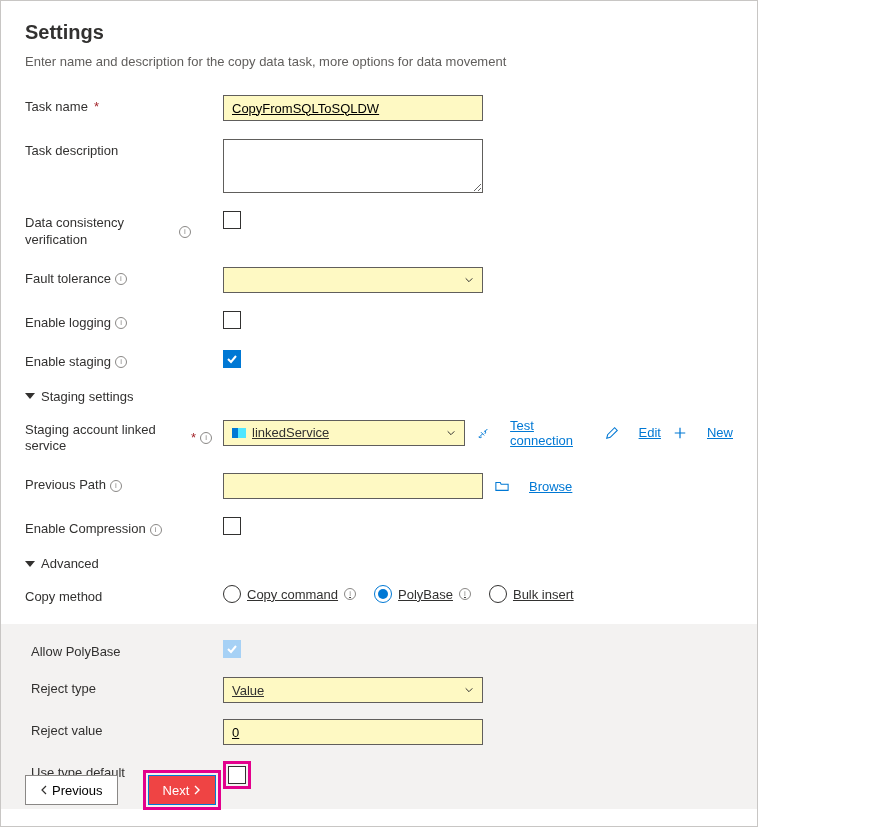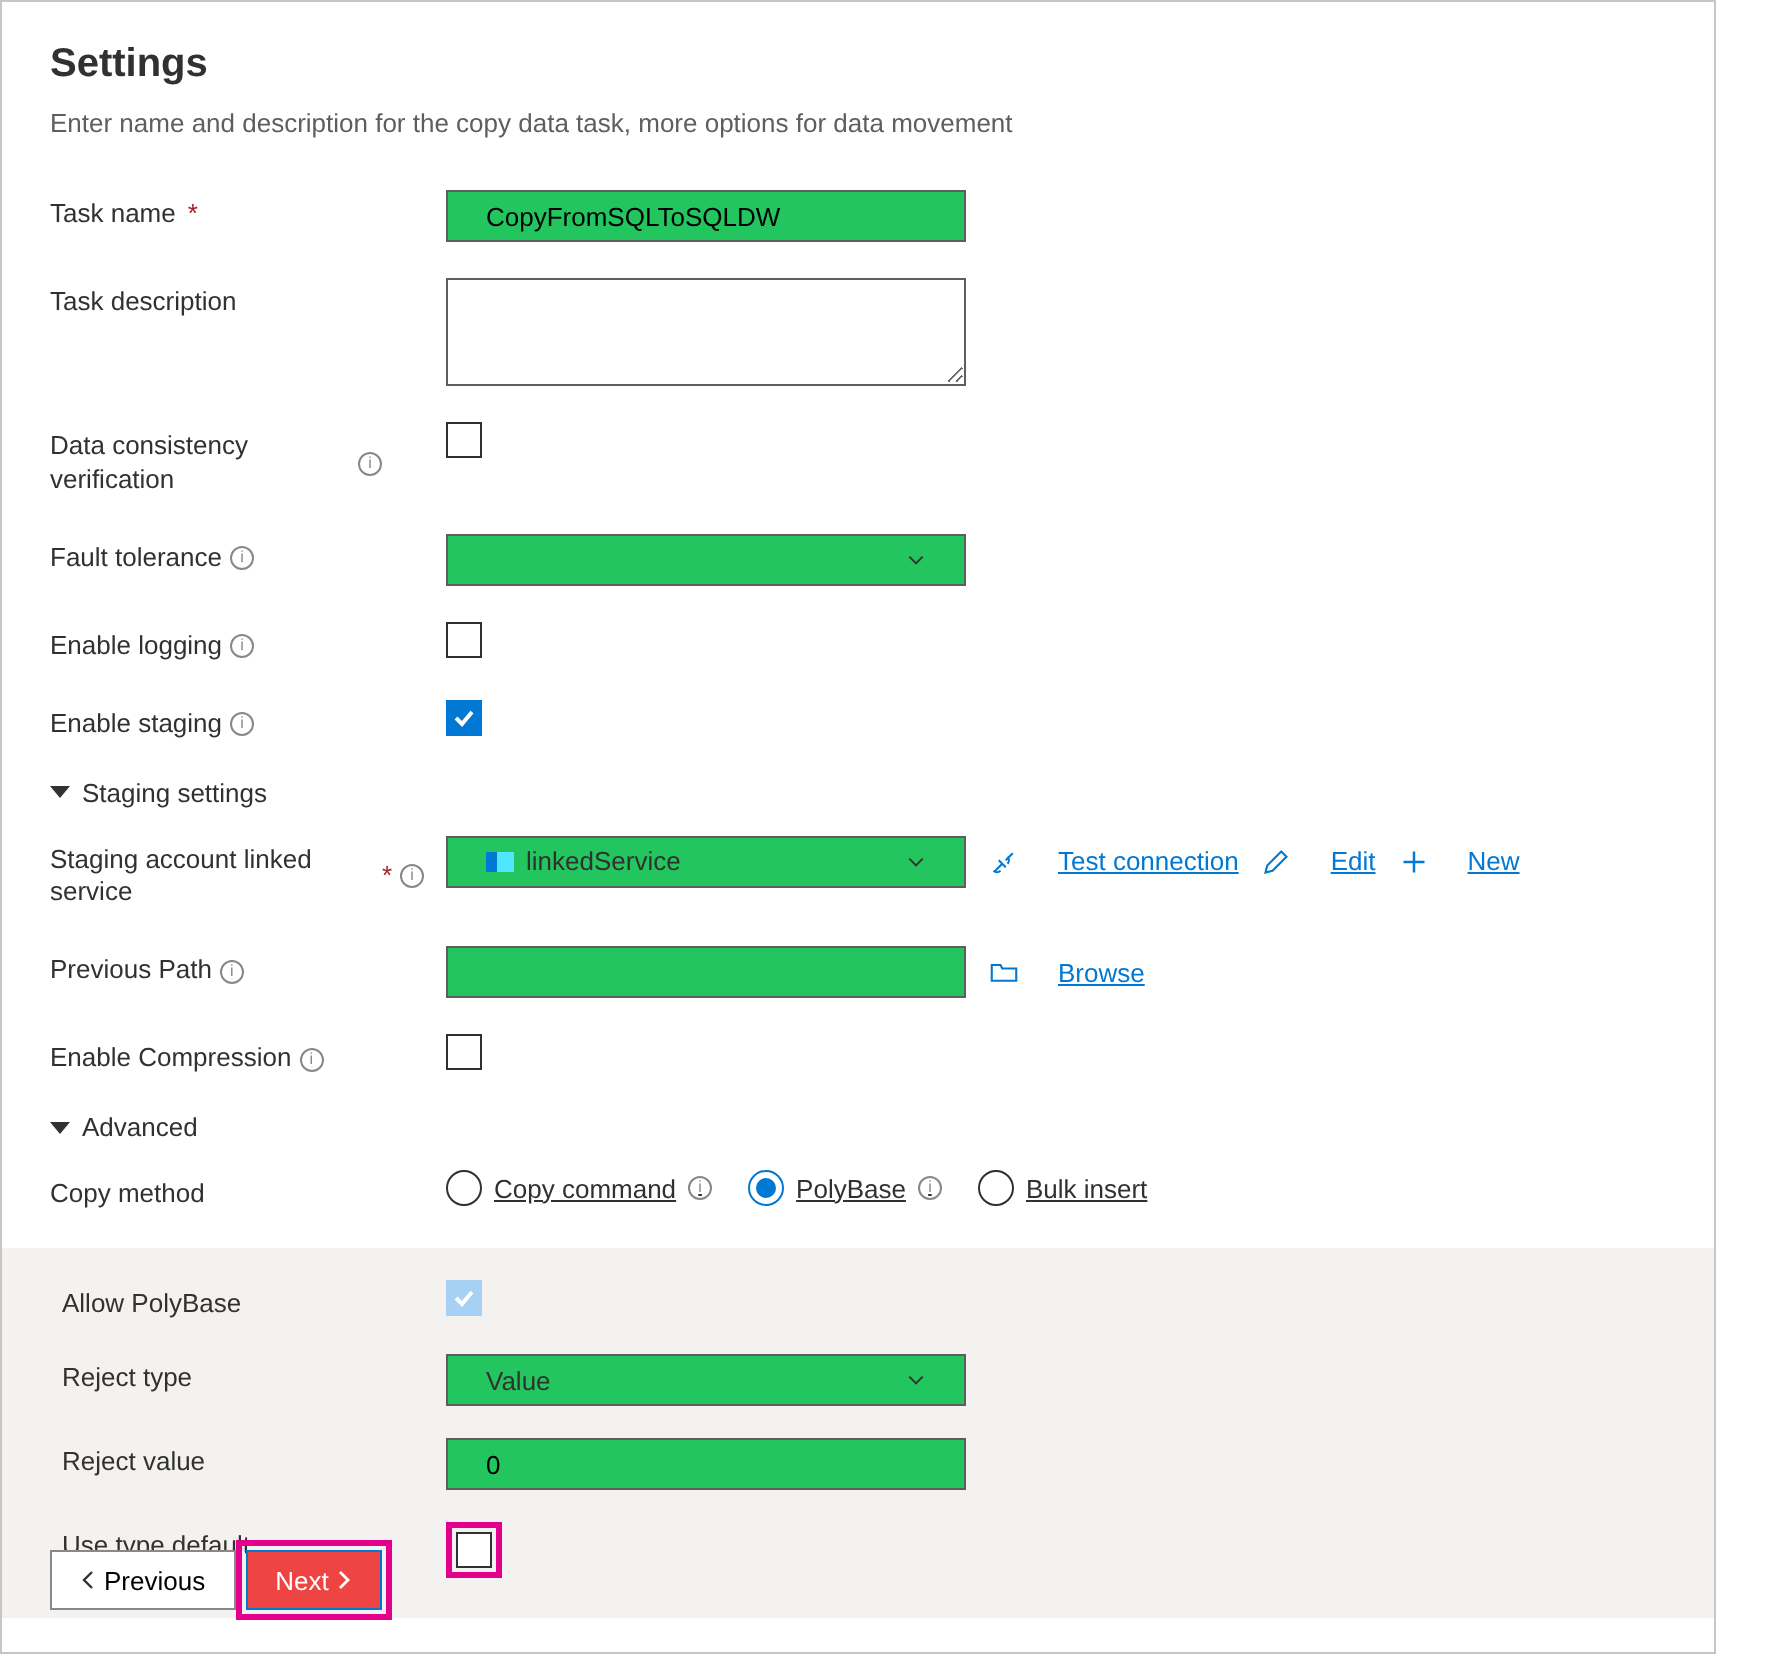--- a/index.html
+++ b/index.html
@@ -5,21 +5,21 @@
   * { box-sizing: border-box; }
   body {
     margin: 0;
     padding: 0;
     font-family: "Segoe UI", -apple-system, sans-serif;
     font-size: 13px;
     color: #323130;
     background: #fff;
   }
   .panel {
-    width: 858px;
+    width: 758px;
     height: 827px;
     border: 1px solid #c8c6c4;
     padding: 20px 24px 16px 24px;
     position: relative;
   }
   h1.page-title {
     font-size: 20px;
     font-weight: 600;
     margin: 0 0 10px 0;
   }
@@ -58,24 +58,25 @@
   .ctrl-col {
     flex: 1;
     display: flex;
     align-items: center;
     gap: 12px;
   }
   input[type=text].text-input, .select-box {
     height: 26px;
     width: 260px;
     border: 1px solid #605e5c;
-    padding: 0 19px;
+    padding: 0 8px;
     font-family: inherit;
     font-size: 13px;
-    background: #22c55e;
+    background: #fef9c3;
+    text-decoration: underline;
   }
   textarea.desc {
     width: 260px;
     height: 54px;
     border: 1px solid #605e5c;
     padding: 4px 8px;
     font-family: inherit;
     font-size: 13px;
     resize: both;
   }
@@ -153,21 +154,21 @@
   .sub-panel .form-row { margin-bottom: 16px; }
   .sub-panel .label-col { padding-left: 6px; }
   .highlight-box {
     border: 3px solid #e3008c;
     padding: 2px;
     display:inline-flex;
   }
   .footer {
     position: absolute;
     left: 24px; bottom: 16px;
-    display:flex; gap:0; align-items:center;
+    display:flex; gap:25px; align-items:center;
   }
   .btn {
     height: 30px;
     padding: 0 14px;
     border: 1px solid #8a8886;
     background:#fff;
     display:inline-flex; align-items:center; gap:4px;
     cursor:pointer;
     font-size:13px;
   }

